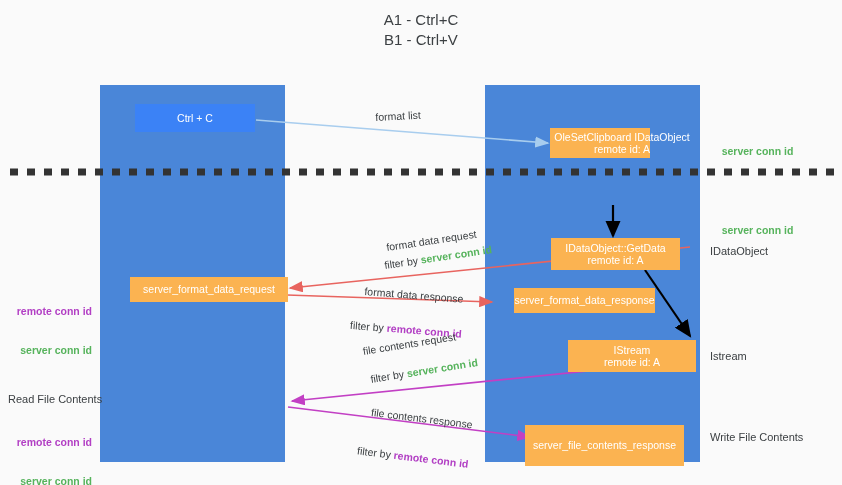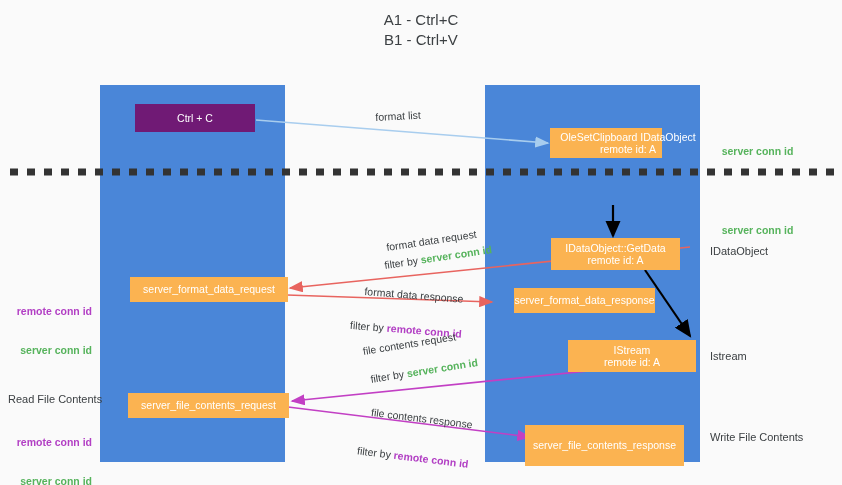--- a/index.html
+++ b/index.html
@@ -32,21 +32,21 @@
 
   
   .box{
     position:absolute;
     display:flex;align-items:center;justify-content:center;
     text-align:center;
     color:#ffffff;font-size:10.5px;line-height:12.5px;
     white-space:pre;
     box-sizing:border-box;
   }
-  .box.green{background:#701a75;}
+  .box.green{background:#3b82f6;}
   .box.orange{background:#fbb košice;}
   .box.orange{background:#fbb351;}
 
   
   svg.overlay{position:absolute;left:0;top:0;width:842px;height:485px;pointer-events:none;}
 
   
   .ftext{
     position:absolute;font-size:10.5px;line-height:13px;
     color:#3c4043;white-space:pre;
@@ -109,35 +109,34 @@
 
     <line x1="287" y1="295" x2="492" y2="302" stroke="#e8645f" stroke-width="1.6" marker-end="url(#ah-red)"></line>
 
     <line x1="696" y1="360" x2="292" y2="401" stroke="#c23fc4" stroke-width="1.6" marker-end="url(#ah-mag)"></line>
 
     <line x1="288" y1="407" x2="530" y2="437" stroke="#c23fc4" stroke-width="1.6" marker-end="url(#ah-mag)"></line>
   </svg>
 
   <div class="box green" style="left:135px;top:104px;width:120px;height:28px;">Ctrl + C</div>
 
-  <div class="box orange" style="left:550px;top:128px;width:112px;height:30px;padding-left:44px;">OleSetClipboard IDataObject
+  <div class="box orange" style="left:550px;top:128px;width:100px;height:30px;padding-left:44px;">OleSetClipboard IDataObject
 remote id: A</div>
 
 
   <div class="box orange" style="left:551px;top:238px;width:129px;height:32px;">IDataObject::GetData
 remote id: A</div>
 
   <div class="box orange" style="left:568px;top:340px;width:128px;height:32px;"><span>IStream
 remote id: A</span></div>
 
   <div class="box orange" style="left:130px;top:277px;width:158px;height:25px;">server_format_data_request</div>
 
   <div class="box orange" style="left:514px;top:288px;width:141px;height:25px;">server_format_data_response</div>
 
-  <div class="box orange" style="left:128px;top:393px;width:161px;height:25px;">server_file_contents_request</div>
 
   <div class="box orange" style="left:525px;top:425px;width:159px;height:41px;">server_file_contents_response</div>
 
   <div class="ftext rot-e" style="left:375px;top:111px;">format list</div>
 
   <div class="ftext rot-a" style="left:372px;top:230px;">
     <span>format data request</span>
   </div>
   <div class="ftext rot-a" style="left:370px;top:248px;">
     <span class="dark-t">filter by </span><span class="green-t">server conn id</span>

